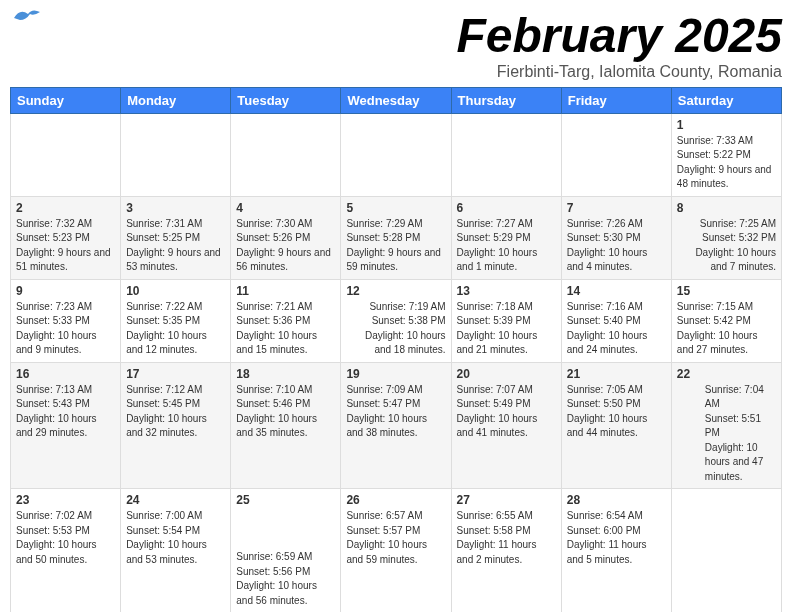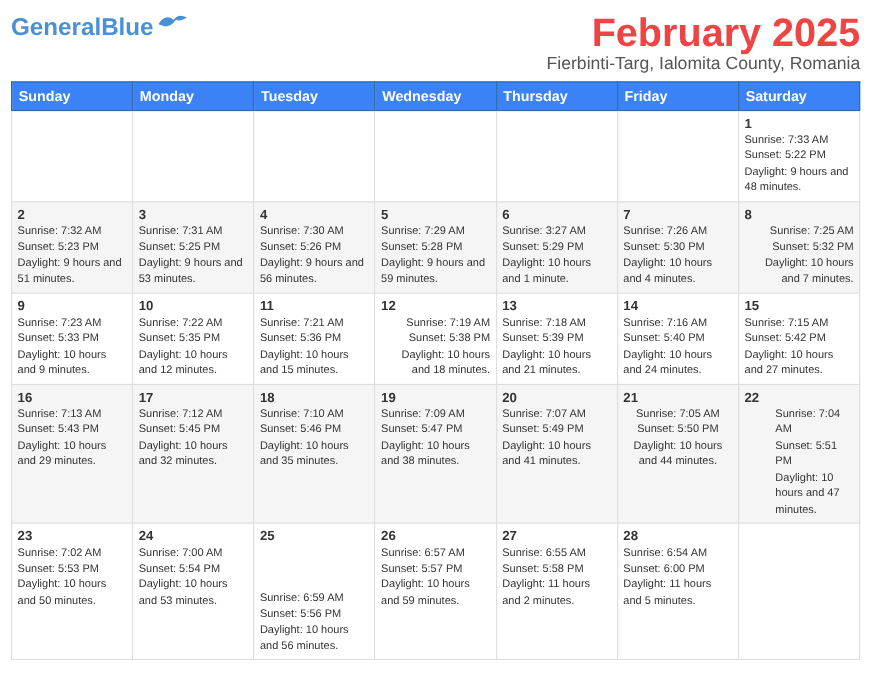--- a/index.html
+++ b/index.html
@@ -26,24 +26,25 @@
       font-size: 22px;
       font-weight: bold;
       color: #333;
       line-height: 1;
     }
     .logo-text span { color: #4a90d9; }
     .title-area {
       text-align: right;
     }
     .month-title {
-      font-size: 36px;
+      font-size: 48px;
       font-weight: bold;
-      color: #ef4444;
+      color: #000000;
       line-height: 1.1;
+      font-style: italic;
     }
     .location {
       font-size: 16px;
       color: #555;
     }
     .calendar {
       width: 100%;
       border-collapse: collapse;
       border: 1px solid #ccc;
     }
@@ -81,23 +82,20 @@
       color: #333;
     }
     .empty { background: #fff !important; }
   </style>
 </head>
 <body>
 
 <div class="header">
   <div class="logo">
     <div style="display:flex;align-items:center;">
-      <span class="logo-text">
-        <span>General</span><span style="color:#4a90d9;">Blue</span>
-      </span>
       <svg width="30" height="22" viewBox="0 0 30 22" style="margin-left:2px;margin-top:-8px;">
         <path d="M2,12 Q8,2 16,8 Q20,2 28,6 Q22,10 18,8 Q14,14 8,14 Z" fill="#4a90d9"></path>
       </svg>
     </div>
   </div>
   <div class="title-area">
     <div class="month-title">February 2025</div>
     <div class="location">Fierbinti-Targ, Ialomita County, Romania</div>
   </div>
 </div>
@@ -149,21 +147,21 @@
 Daylight: 9 hours and 56 minutes.</div>
         </td>
         <td>
           <span class="day-num">5</span>
           <div class="day-info" style="white-space: pre-line;">Sunrise: 7:29 AM
 Sunset: 5:28 PM
 Daylight: 9 hours and 59 minutes.</div>
         </td>
         <td>
           <span class="day-num">6</span>
-          <div class="day-info" style="white-space: pre-line;">Sunrise: 3:27 AM
+          <div class="day-info" style="white-space: pre-line;">Sunrise: 7:27 AM
 Sunset: 5:29 PM
 Daylight: 10 hours and 1 minute.</div>
         </td>
         <td>
           <span class="day-num">7</span>
           <div class="day-info" style="white-space: pre-line;">Sunrise: 7:26 AM
 Sunset: 5:30 PM
 Daylight: 10 hours and 4 minutes.</div>
         </td>
         <td>
@@ -243,21 +241,21 @@
 Daylight: 10 hours and 38 minutes.</div>
         </td>
         <td>
           <span class="day-num">20</span>
           <div class="day-info" style="white-space: pre-line;">Sunrise: 7:07 AM
 Sunset: 5:49 PM
 Daylight: 10 hours and 41 minutes.</div>
         </td>
         <td>
           <span class="day-num">21</span>
-          <div class="day-info" style="white-space: pre-line; text-align: center;">Sunrise: 7:05 AM
+          <div class="day-info" style="white-space: pre-line;">Sunrise: 7:05 AM
 Sunset: 5:50 PM
 Daylight: 10 hours and 44 minutes.</div>
         </td>
         <td>
           <span class="day-num">22</span>
           <div class="day-info" style="white-space: pre-line; margin-left: 28px;">Sunrise: 7:04 AM
 Sunset: 5:51 PM
 Daylight: 10 hours and 47 minutes.</div>
         </td>
       </tr>

